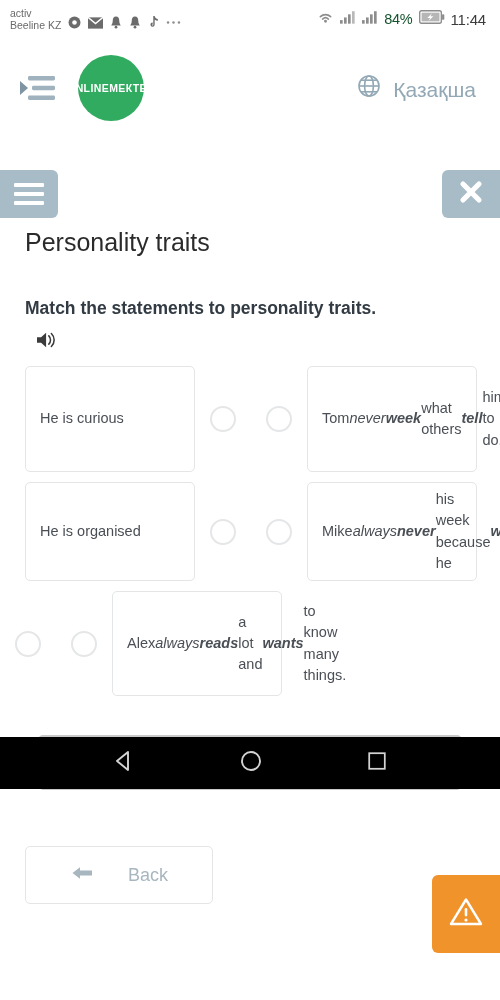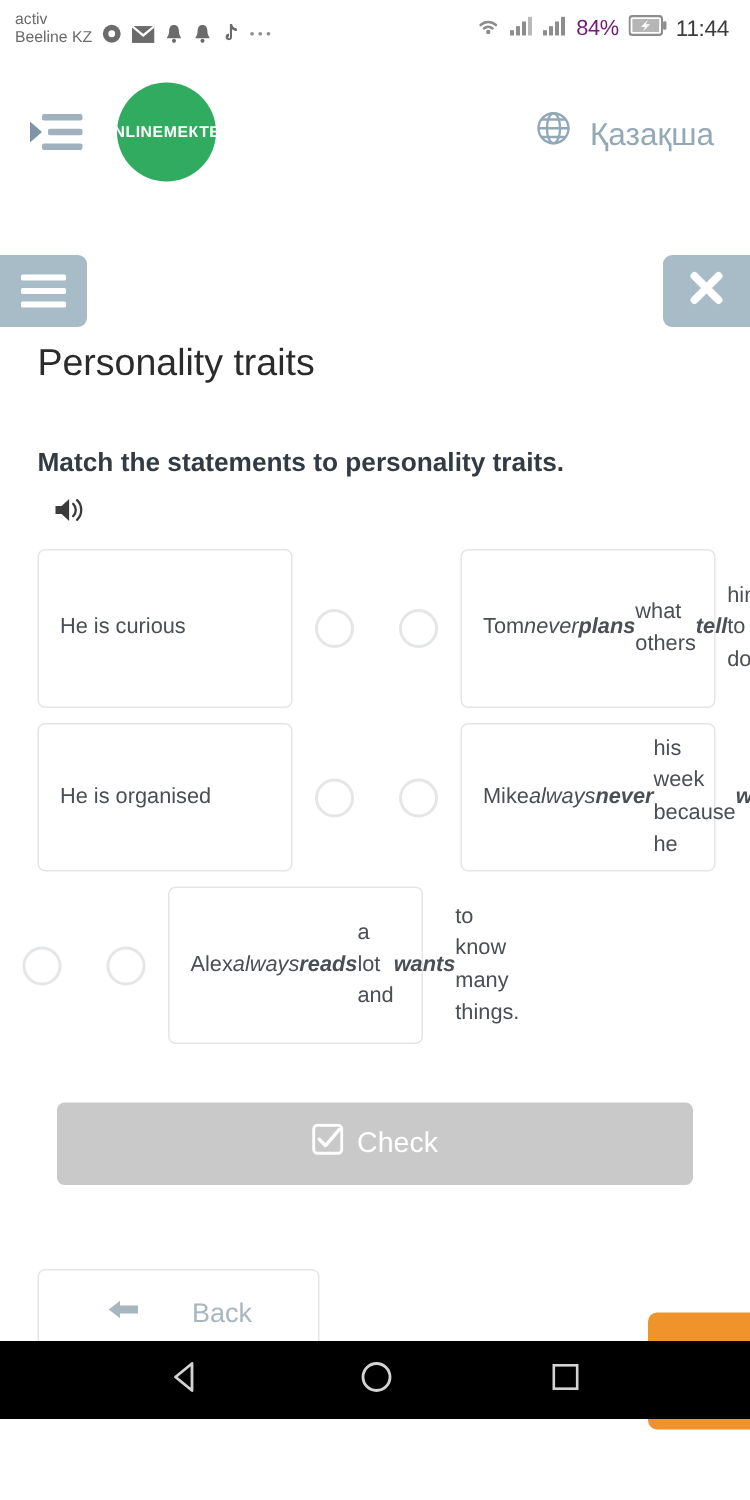--- a/index.html
+++ b/index.html
@@ -2,35 +2,35 @@
 <html><head>
 <meta charset="utf-8">
 <style>
   * { box-sizing: border-box; margin: 0; padding: 0; }
   html, body {
     width: 500px; height: 1000px;
     background: #ffffff;
     font-family: "Liberation Sans", sans-serif;
     overflow: hidden;
   }
-  .screen { position: relative; width: 500px; height: 946px; background: #fff; }
+  .screen { position: relative; width: 500px; height: 789px; background: #fff; }
 
   
   .statusbar {
     position: absolute; top: 0; left: 0; width: 500px; height: 38px;
     background: #fff; display: flex; align-items: center; justify-content: space-between;
     padding: 0 10px;
   }
   .sb-left { display: flex; align-items: flex-end; gap: 7px; }
   .carrier { font-size: 10.5px; color: #6a6a6a; line-height: 12px; }
   .carrier div:first-child { margin-bottom: 0px; }
   .sb-icons { display: flex; align-items: center; gap: 7px; padding-bottom: 2px; }
   .sb-icons svg { display: block; }
   .sb-right { display: flex; align-items: center; gap: 6px; padding-right: 4px; }
-  .sb-right .pct { font-size: 14.5px; color: #701a75; letter-spacing: -0.2px; }
+  .sb-right .pct { font-size: 14.5px; color: #14532d; letter-spacing: -0.2px; }
   .sb-right .clock { font-size: 15px; color: #3c3c3c; letter-spacing: -0.2px; }
 
   
   .appheader {
     position: absolute; top: 38px; left: 0; width: 500px; height: 100px;
     background: #fff; display: flex; align-items: center;
   }
   .menu-toggle { margin-left: 18px; width: 42px; height: 36px; display: flex; align-items: center; cursor: pointer; }
   .brand-logo {
     margin-left: 18px;
@@ -273,21 +273,21 @@
         <div class="cell-left">
           <div class="card left">He is curious</div>
         </div>
         <div class="dot-col">
           <div class="dot"></div>
         </div>
         <div class="dot-col">
           <div class="dot"></div>
         </div>
         <div class="cell-right">
-          <div class="card">Tom <i>never</i> <b>plans</b> what others <b>tell</b> him to do.</div>
+          <div class="card">Tom <i>never</i> <b>week</b> what others <b>tell</b> him to do.</div>
         </div>
       </div>
 
       <div class="match-row r2">
         <div class="cell-left">
           <div class="card left">He is organised</div>
         </div>
         <div class="dot-col">
           <div class="dot"></div>
         </div>

